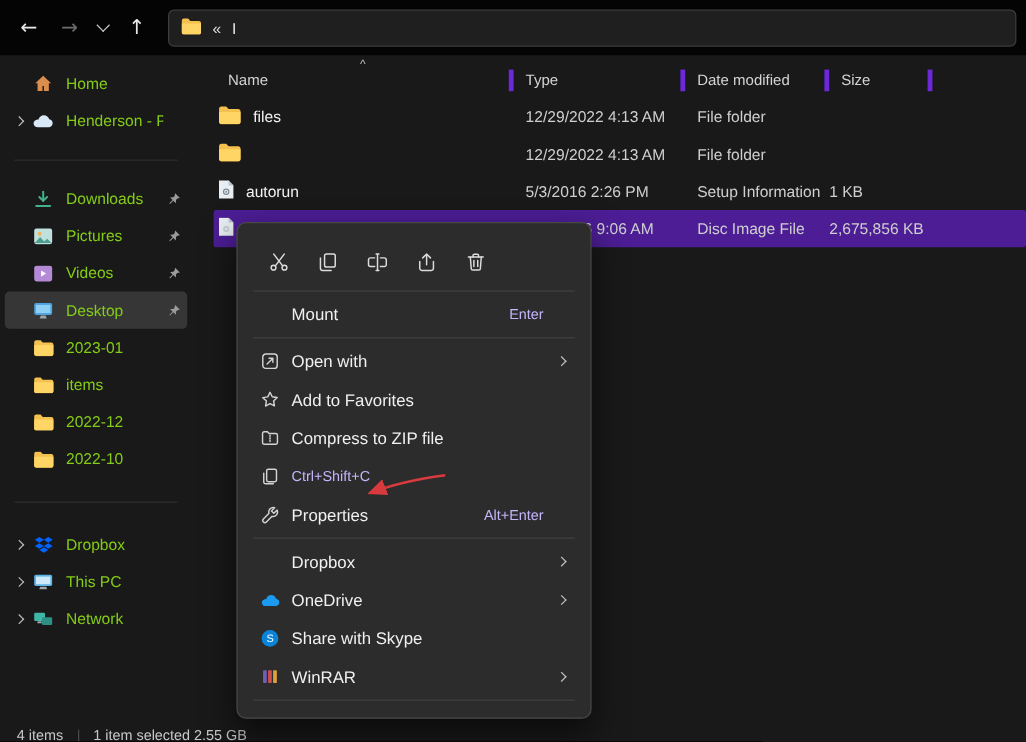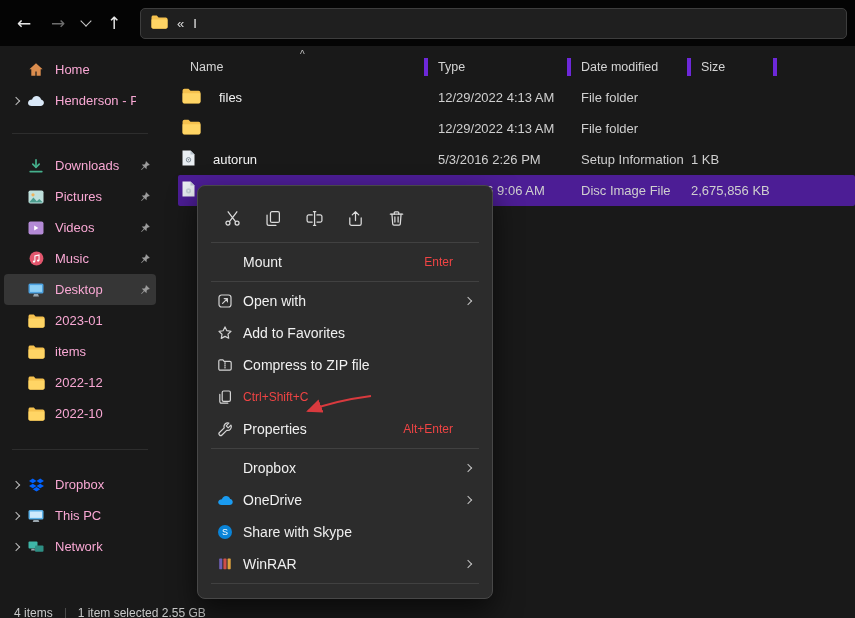--- a/index.html
+++ b/index.html
@@ -15,54 +15,54 @@
   .addr{margin-left:8px;flex:1;height:31px;margin-right:8px;background:#1f1f1f;border:1px solid #3d3d3d;border-radius:5px;display:flex;align-items:center;padding:0 10px;gap:9px;font-size:13px;color:#dcdcdc}
   .caret{color:#e8e8e8}
 
   
   .sidebar{position:absolute;top:46px;left:0;bottom:0;width:160px;padding-top:8px;font-size:13px;z-index:2}
   .si{height:31px;display:flex;align-items:center;margin:0 4px;border-radius:4px;padding-left:2px}
   .si.sel{background:#363636}
   .si .chev{width:20px;display:flex;align-items:center;justify-content:center}
   .si .chev.on::before{content:"";width:5px;height:5px;border-right:1.3px solid #bdbdbd;border-top:1.3px solid #bdbdbd;transform:rotate(45deg)}
   .si .ico{width:20px;display:flex;justify-content:center;align-items:center;margin-right:9px}
-  .si .lbl{flex:1;white-space:nowrap;overflow:hidden;color:#f9a8d4}
+  .si .lbl{flex:1;white-space:nowrap;overflow:hidden;color:#84cc16}
   .si .pin{width:18px;display:flex;justify-content:center;margin-right:2px}
   .sb-gap{height:34px;position:relative}
   .sb-gap::after{content:"";position:absolute;left:12px;right:12px;top:50%;height:1px;background:#2d2d2d}
   .sb-gap.lg{height:40px}
 
   
   .content{position:absolute;top:46px;left:160px;right:0;bottom:14px;padding-top:6px;z-index:1}
   .lhdr{display:grid;grid-template-columns:250px 143px 120px 86px;margin-left:18px;height:30px;align-items:center;color:#d4d4d4;font-size:12.5px;position:relative}
   .lhdr>div{padding-left:10px;height:18px;line-height:18px;border-right:4px solid #6d28d9;white-space:nowrap}
   .lhdr .h-name{padding-left:12px}
   .sortmark{position:absolute;left:122px;top:-3px;font-size:10px;color:#c2c2c2}
   .row{display:grid;grid-template-columns:250px 143px 120px 86px;margin-left:18px;height:31px;align-items:center;font-size:13px;border-radius:2px}
   .row.sel{background:#4c1d95}
-  .c-name{display:flex;align-items:center;gap:18px;padding-left:4px;color:#f2f2f2;white-space:nowrap;overflow:hidden}
+  .c-name{display:flex;align-items:center;gap:10px;padding-left:4px;color:#f2f2f2;white-space:nowrap;overflow:hidden}
   .c-date,.c-type{padding-left:10px;color:#cfcfcf;white-space:nowrap}
   .c-date.clip{padding-left:51px}
   .c-size{padding-right:8px;color:#cfcfcf;white-space:nowrap}
 
   
   .statusbar{position:absolute;left:0;right:0;top:606px;height:24px;padding-left:14px;font-size:12px;color:#c9c9c9;display:flex;align-items:flex-start;gap:12px;line-height:15px;z-index:3}
   .sdiv{width:1px;height:12px;background:#4a4a4a;margin-top:2px}
 
   
   .ctx{position:absolute;left:197px;top:185px;width:296px;background:#2c2c2c;border:1px solid #484848;border-radius:8px;box-shadow:0 12px 28px rgba(0,0,0,.6);padding:11px;z-index:50;font-size:14px}
   .qrow{display:flex;align-items:center;height:42px;padding:0 6px;gap:7px}
   .qbtn{width:34px;height:32px;border:none;background:none;border-radius:4px;display:flex;align-items:center;justify-content:center;cursor:default}
   .qbtn svg{stroke:#dcdcdc;fill:none;stroke-width:1.3;stroke-linecap:round;stroke-linejoin:round}
   .msep{height:1px;background:#414141;margin:3px 2px}
   .mi{height:32px;display:flex;align-items:center;border-radius:4px;padding:0 10px 0 8px;cursor:default}
   .mi .mico{width:26px;display:flex;align-items:center}
   .mi .mico svg{stroke:#d4d4d4;fill:none;stroke-width:1.2;stroke-linecap:round;stroke-linejoin:round}
   .mi .mlbl{flex:1;color:#f0f0f0}
-  .mi .msc{color:#ef4444;font-size:12px}
+  .mi .msc{color:#c4b5fd;font-size:12px}
   .mi .mchev{width:18px;display:flex;justify-content:flex-end;align-items:center}
   .mi .mchev.on::before{content:"";width:5px;height:5px;border-right:1.4px solid #c3c3c3;border-top:1.4px solid #c3c3c3;transform:rotate(45deg)}
 
   .arrow-svg{position:absolute;left:0;top:0;width:855px;height:618px;pointer-events:none;z-index:60}
 </style>
 </head>
 <body>
 
 <div class="win">
 
@@ -145,37 +145,20 @@
     </div>
     <div class="si">
       <span class="chev"></span>
       <span class="ico">
           <svg width="16" height="14" viewBox="0 0 16 14">
             <rect x="0.5" y="0.5" width="15" height="13" rx="2" fill="#b48ad6"></rect>
             <path d="M6.2 4.4v5.2L10.4 7z" fill="#fff"></path>
           </svg>
         </span>
       <span class="lbl">Videos</span>
-      <span class="pin">
-          <svg width="11" height="11" viewBox="0 0 12 12">
-            <path d="M6.5 1.2l4.3 4.3-2.3.5-1.2 1.2-.2 3-2.3-2.3-3 3-.6-.6 3-3L1.9 5l3-.2 1.1-1.2z" fill="#9b9b9b"></path>
-          </svg>
-        </span>
-    </div>
-    <div class="si">
-      <span class="chev"></span>
-      <span class="ico">
-          <svg width="15" height="15" viewBox="0 0 16 16">
-            <circle cx="8" cy="8" r="7.4" fill="#e2566d"></circle>
-            <path d="M6.3 11.3V5.2l4.4-1v6.1" stroke="#fff" stroke-width="1.1" fill="none"></path>
-            <circle cx="5.3" cy="11.3" r="1.2" fill="#fff"></circle>
-            <circle cx="9.7" cy="10.2" r="1.2" fill="#fff"></circle>
-          </svg>
-        </span>
-      <span class="lbl">Music</span>
       <span class="pin">
           <svg width="11" height="11" viewBox="0 0 12 12">
             <path d="M6.5 1.2l4.3 4.3-2.3.5-1.2 1.2-.2 3-2.3-2.3-3 3-.6-.6 3-3L1.9 5l3-.2 1.1-1.2z" fill="#9b9b9b"></path>
           </svg>
         </span>
     </div>
     <div class="si sel">
       <span class="chev"></span>
       <span class="ico">
           <svg width="16" height="14" viewBox="0 0 16 14">

